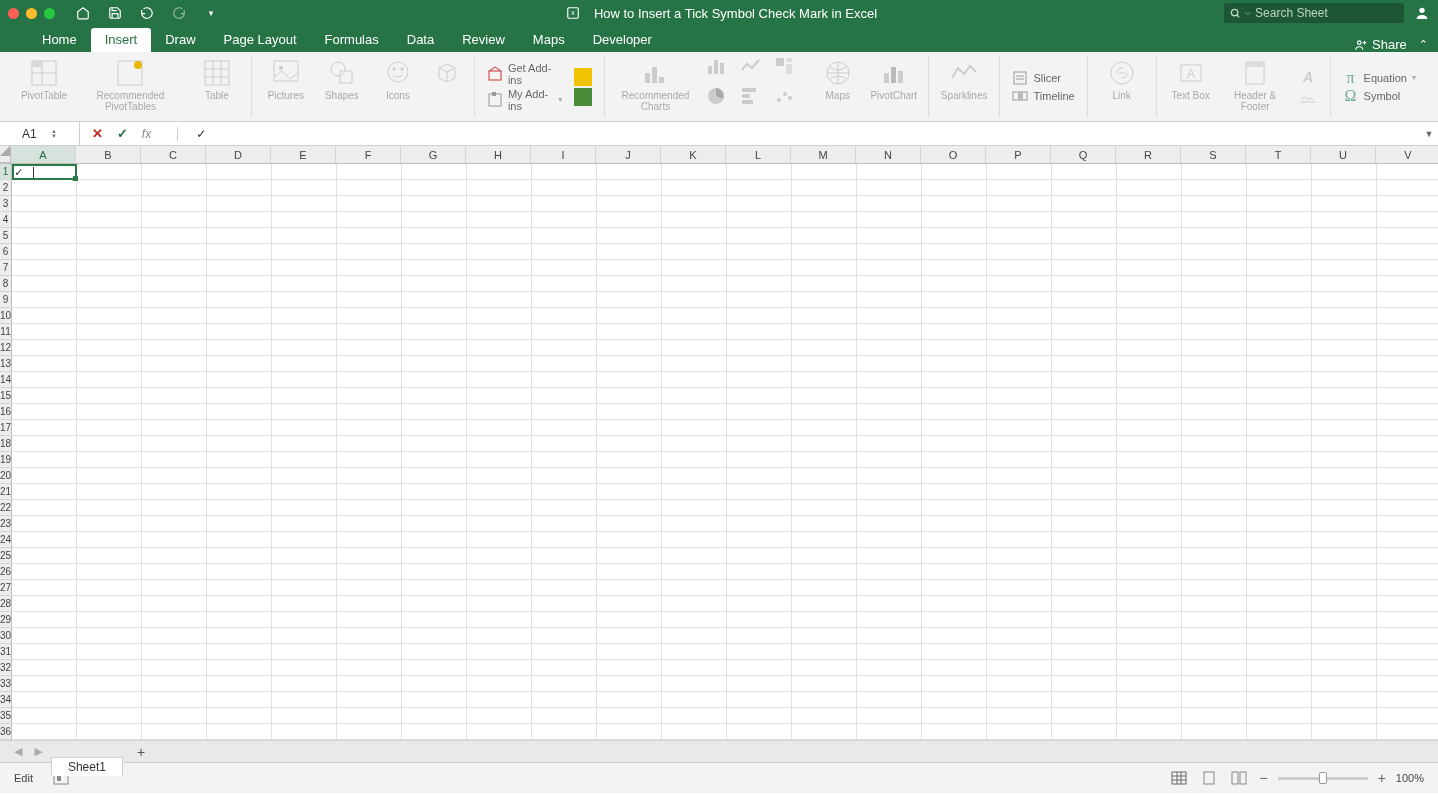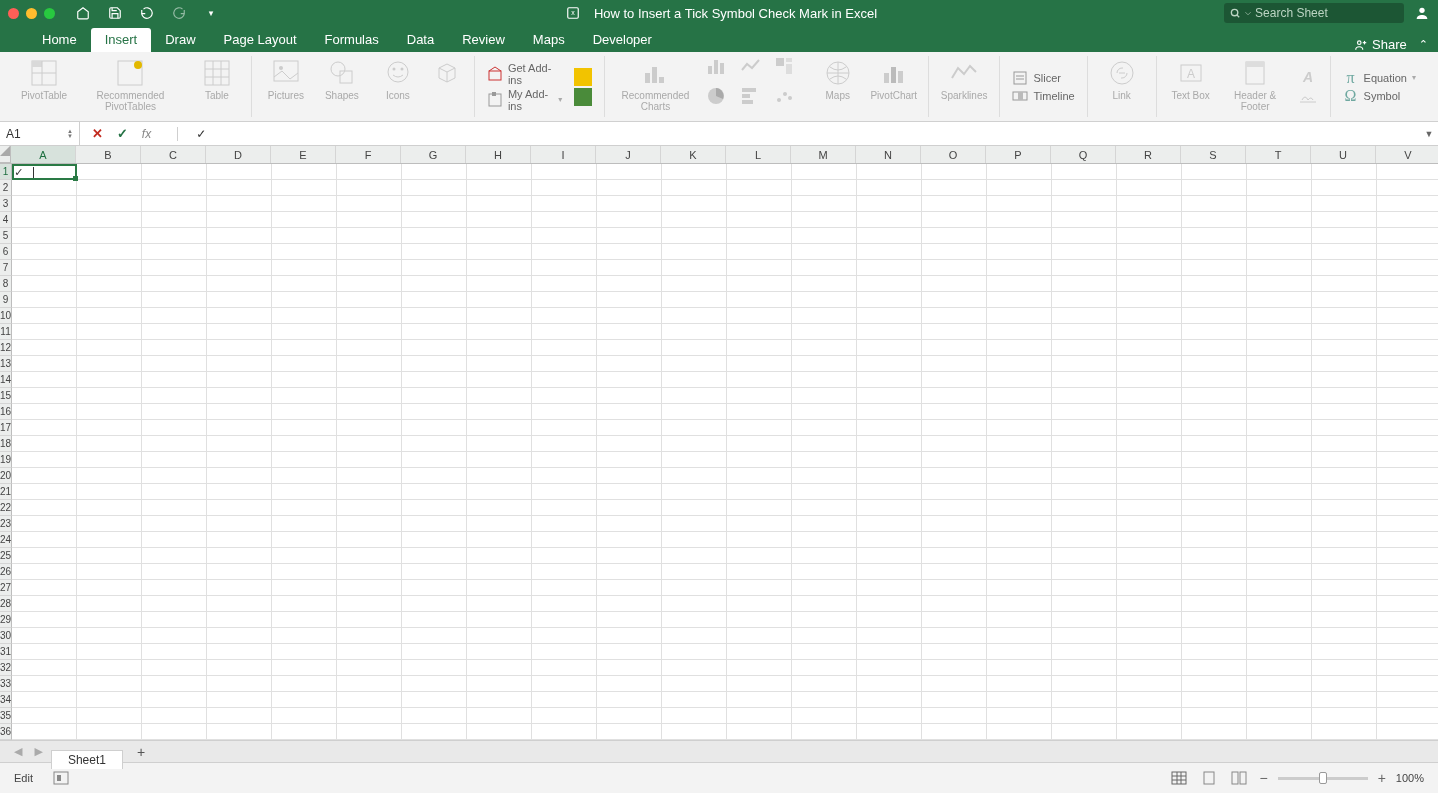--- a/index.html
+++ b/index.html
@@ -29,21 +29,21 @@
   .ribbon-group { display: flex; align-items: flex-start; gap: 12px; padding: 0 12px; height: 100%; border-right: 1px solid #ddd; }
   .ribbon-group:last-child { border-right: none; }
   .big-btn { display: flex; flex-direction: column; align-items: center; justify-content: flex-start; font-size: 10px; color: #a9a9a9; width: auto; min-width: 44px; text-align: center; line-height: 1.1; padding-top: 2px; }
   .big-btn .ic { width: 30px; height: 30px; margin-bottom: 2px; display:flex; align-items:center; justify-content:center; }
   .small-btn-row { display: flex; flex-direction: column; gap: 2px; justify-content: center; height:100%; }
   .small-btn { display: flex; align-items: center; font-size: 11px; color: #666; gap: 5px; }
   .small-btn .ic { width: 16px; height: 16px; display:flex; align-items:center; justify-content:center; }
   
   
   .formula-bar { height: 24px; background: #fff; border-bottom: 1px solid #cfcfcf; display: flex; align-items: center; }
-  .name-box { width: 80px; height: 100%; border-right: 1px solid #cfcfcf; display: flex; align-items: center; padding: 0 6px; font-size: 12px; }
+  .name-box { width: 80px; height: 100%; border-right: 1px solid #cfcfcf; display: flex; align-items: center; padding: 0 22px; font-size: 12px; }
   .stepper { display: flex; flex-direction: column; margin-left: auto; }
   .stepper span { font-size: 6px; line-height: 5px; color: #777; }
   .fb-btns { display: flex; gap: 14px; padding: 0 12px; align-items: center; }
   .fb-btn { font-size: 13px; }
   .cancel-x { color: #c22a1f; font-weight: bold; }
   .enter-check { color: #267346; font-weight: bold; }
   .fx-label { color: #888; font-style: italic; font-size: 12px; border-right: 1px solid #cfcfcf; padding-right:26px; }
   .formula-input { flex: 1; padding: 0 6px; font-size: 12px; }
   .fb-expand { width: 18px; text-align: center; color: #666; font-size: 9px; }
   .col-headers { display: flex; height: 18px; background: #eceeed; border-bottom: 1px solid #bdbdbd; }
@@ -58,21 +58,21 @@
   .cells { flex: 1; position: relative; }
   .cell-row { display: flex; height: 16px; border-bottom: 1px solid #e0e0e0; }
   .cell { width: 65px; border-right: 1px solid #e0e0e0; font-size: 11px; padding: 0 2px; line-height: 16px; }
   .active-selection { position: absolute; border: 2px solid #2a7a45; left: 0; top: 0; width: 65px; height: 16px; pointer-events: none; }
   .active-selection::after { content:''; position:absolute; right:-3px; bottom:-3px; width:5px; height:5px; background:#2a7a45; }
   .cell-cursor { border-left: 1px solid #333; height: 12px; display:inline-block; margin-left:10px; vertical-align:middle; }
   
   
   .sheet-tabs { height: 22px; background: #e9e9e9; border-top: 1px solid #cfcfcf; display: flex; align-items: center; padding: 0 10px; gap: 4px; }
   .nav-arrow { color: #aaa; font-size: 11px; padding: 0 4px; }
-  .sheet-tab { background: #fff; padding: 2px 16px; font-size: 12px; border: 1px solid #cfcfcf; border-bottom: none; position: relative; top: 8px; }
+  .sheet-tab { background: #fff; padding: 2px 16px; font-size: 12px; border: 1px solid #cfcfcf; border-bottom: none; position: relative; top: 15px; }
   .add-sheet { padding: 0 10px; font-size: 14px; color: #555; }
   
   
   .status-bar { height: 22px; background: #f3f3f3; border-top: 1px solid #cfcfcf; display: flex; align-items: center; padding: 15px 14px; font-size: 11px; color: #444; gap: 20px; }
   .status-right { margin-left: auto; display: flex; align-items: center; gap: 10px; }
   .view-btn { width: 20px; height: 16px; display:flex; align-items:center; justify-content:center; }
   .zoom-slider { width: 90px; height: 3px; background: #ccc; position: relative; }
   .zoom-thumb { width: 8px; height: 12px; background: #fff; border: 1px solid #999; position: absolute; left: 50%; top: -5px; transform: translateX(-50%); border-radius: 2px; }
   
   svg { display: block; }

